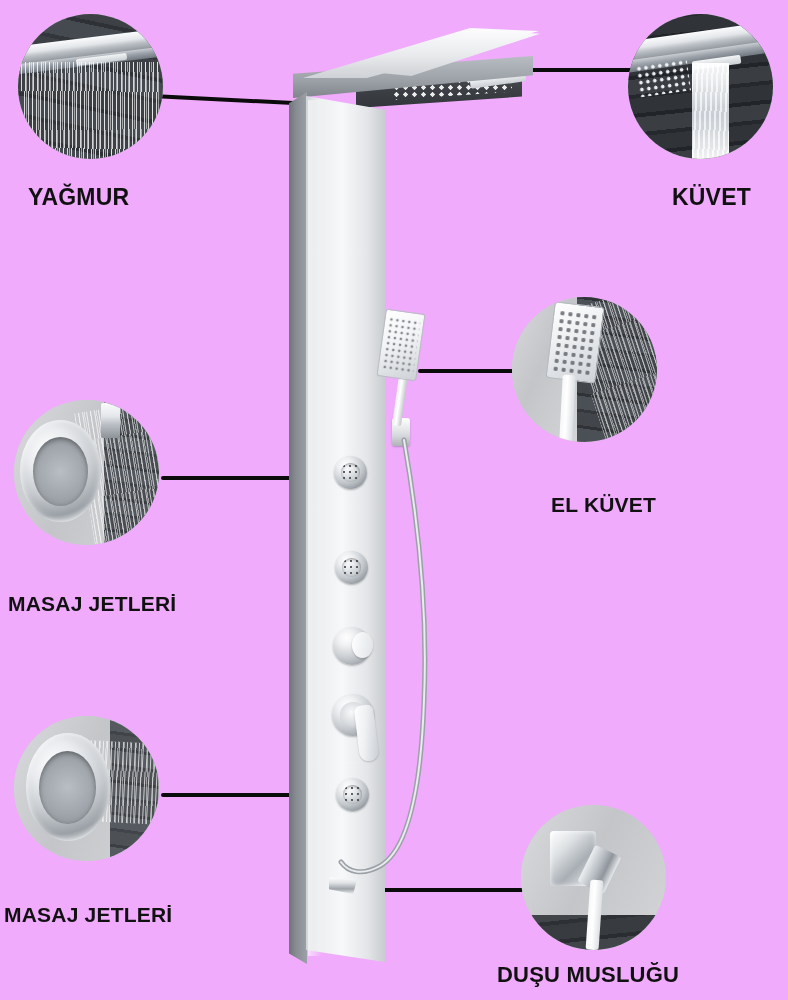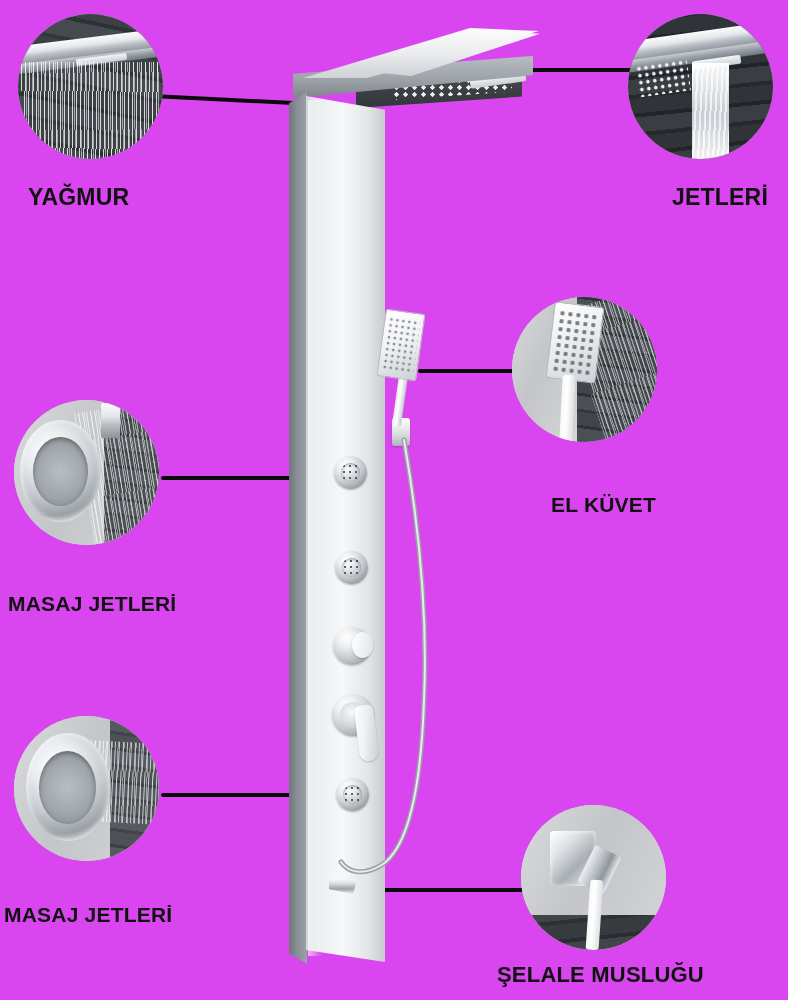--- a/index.html
+++ b/index.html
@@ -10,21 +10,21 @@
     width: 788px;
     height: 1000px;
     background: #ffffff;
     font-family: "Liberation Sans", sans-serif;
     overflow: hidden;
   }
   #stage {
     position: relative;
     width: 788px;
     height: 1000px;
-    background: #d946ef;
+    background: #f0abfc;
   }
 
   
   .callout {
     position: absolute;
     border-radius: 50%;
     overflow: hidden;
     background: #c9ccd0;
   }
   .callout .photo {
@@ -374,21 +374,21 @@
   <div class="callout" style="left:628px; top:14px; width:145px; height:145px;">
     <div class="photo">
       <div class="tilebg dark"></div>
       <div class="chromebar" style="left:-4%; top:12%; width:112%; height:14%; transform: rotate(-8deg);"></div>
       <div class="chromebar dark" style="left:-4%; top:25%; width:112%; height:8%; transform: rotate(-8deg);"></div>
       <div class="nozzles" style="left:6%; top:33%; width:36%; height:22%; transform: rotate(-8deg);"></div>
       <div class="head-slot" style="left:44%; top:30%; width:34%; height:6%; transform: rotate(-8deg);"></div>
       <div class="sheet" style="left:44%; top:34%; width:26%; height:66%;"></div>
     </div>
   </div>
-  <div class="callout-label" style="left:672px; top:184px; font-size:23px;">JETLERİ</div>
+  <div class="callout-label" style="left:672px; top:184px; font-size:23px;">KÜVET</div>
 
   <div class="callout" style="left:512px; top:297px; width:145px; height:145px;">
     <div class="photo">
       <div class="lightwall" style="right:55%;"></div>
       <div class="tilebg fine" style="left:45%; right:-10%;"></div>
       <div class="rain" style="left:50%; top:0; width:52%; height:100%; transform: rotate(-18deg); opacity:.75;"></div>
       <div class="handslab" style="left:26%; top:5%; width:33%; height:52%; transform: rotate(7deg);">
         <div class="grid"></div>
       </div>
       <div class="hosewhite" style="left:34%; top:54%; width:9%; height:46%; transform: rotate(3deg);"></div>
@@ -423,15 +423,15 @@
 
   <div class="callout" style="left:521px; top:805px; width:145px; height:145px;">
     <div class="photo">
       <div class="lightwall"></div>
       <div class="tilebg dark" style="top:76%; bottom:-10%; left:-10%; right:-10%; opacity:.95;"></div>
       <div class="spoutplate" style="left:20%; top:18%; width:32%; height:38%;"></div>
       <div class="spoutneck" style="left:44%; top:30%; width:20%; height:28%; transform: rotate(26deg);"></div>
       <div class="hosewhite" style="left:46%; top:52%; width:9%; height:48%; transform: rotate(4deg);"></div>
     </div>
   </div>
-  <div class="callout-label" style="left:497px; top:962px; font-size:22px;">ŞELALE MUSLUĞU</div>
+  <div class="callout-label" style="left:497px; top:962px; font-size:22px;">DUŞU MUSLUĞU</div>
 
 </div>
 
 </body></html>

